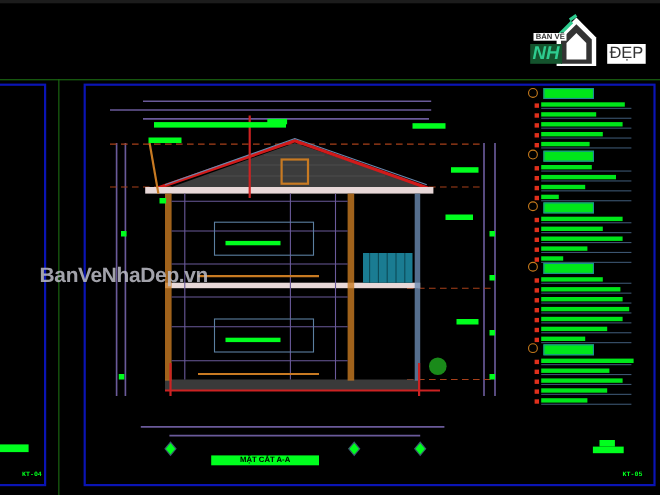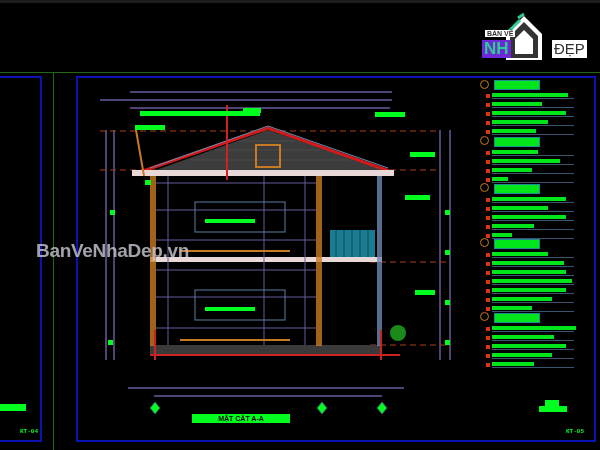--- a/index.html
+++ b/index.html
@@ -3,21 +3,21 @@
 <meta charset="utf-8">
 <style>
   html,body{margin:0;padding:0;background:#000;}
   body{width:600px;height:450px;position:relative;overflow:hidden;font-family:"Liberation Sans",sans-serif;}
   .abs{position:absolute;}
   .frame-blue{position:absolute;border:2px solid #0a14b4;box-sizing:border-box;}
   .gline{position:absolute;background:#1c6b12;}
   .watermark{position:absolute;left:36px;top:240px;font-size:19px;font-weight:bold;color:rgba(190,190,200,0.85);letter-spacing:-0.3px;}
   .logo{position:absolute;left:478px;top:12px;width:92px;height:56px;}
   .logo-small{position:absolute;left:485px;top:30px;font-size:7px;font-weight:bold;color:#333;background:#fff;padding:0 2px;}
-  .logo-nh{position:absolute;left:482px;top:40px;font-size:17px;font-weight:bold;color:#2ecc8f;background:#6d28d9;padding:0 2px;line-height:18px;}
+  .logo-nh{position:absolute;left:482px;top:40px;font-size:17px;font-weight:bold;color:#2ecc8f;background:#14532d;padding:0 2px;line-height:18px;font-style:italic;}
   .logo-dep{position:absolute;left:552px;top:40px;font-size:15px;color:#333;background:#fff;padding:0 2px;line-height:18px;}
   .titleblk{position:absolute;background:#00ff1e;}
   .tag{position:absolute;font-size:6px;color:#00ff1e;font-weight:bold;font-family:"Liberation Mono",monospace;}
   .note-row{position:absolute;left:492px;width:82px;height:6px;border-bottom:1px solid #3b5570;}
   .note-row span{display:block;background:#00e61a;height:4px;margin-top:1px;}
   .note-bullet{position:absolute;left:486px;width:4px;height:4px;background:#e0301c;}
   .note-head{position:absolute;left:494px;width:44px;height:8px;border:1px solid #1d8c95;background:#00e61a;}
   .note-head-bubble{position:absolute;left:480px;width:9px;height:9px;border-radius:50%;border:1px solid #c77b1c;box-sizing:border-box;}
 </style>
 </head>

